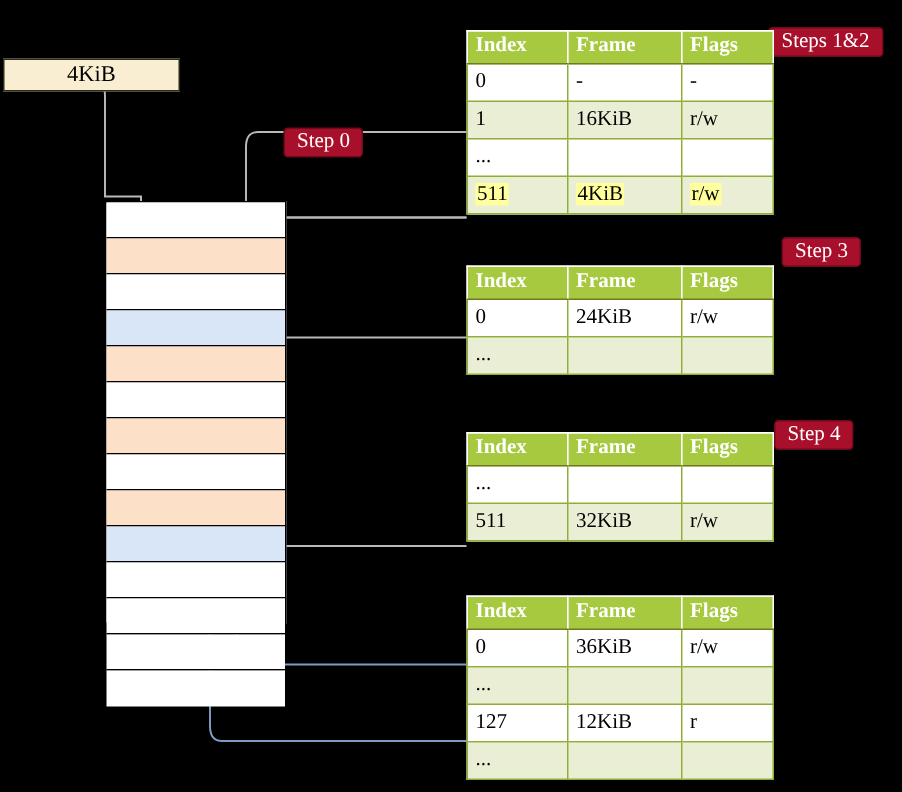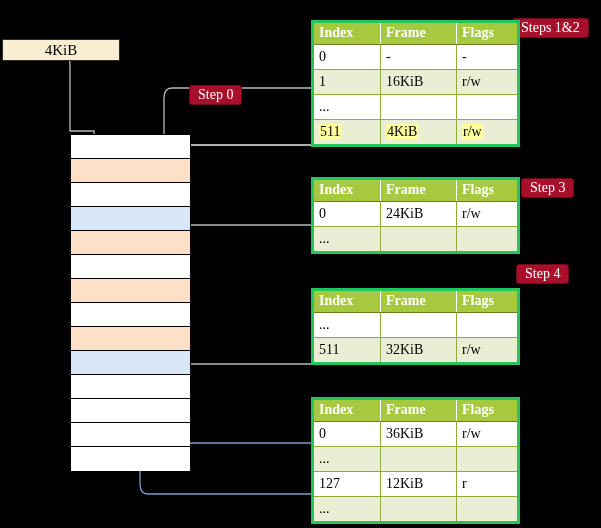--- a/index.html
+++ b/index.html
@@ -53,21 +53,21 @@
     position:relative;
   }
   .memrow:last-child{border-bottom:none;}
   .memrow.peach{background:#fce0c8;}
   .memrow.blue{background:#d9e6f7;}
 
   
   .ptable{
     position:absolute;
     border-collapse:collapse;
-    border:3px solid #22c55e;
+    border:1px solid #22c55e;
     background:#fff;
     font-size:14px;
     table-layout:fixed;
   }
   .ptable th{
     background:#a6c93f;
     color:#ffffff;
     font-weight:bold;
     text-align:left;
     padding:2px 5px 3px;
@@ -136,25 +136,25 @@
   </div>
 
   <div class="badge" style="left:189px;top:41px;height:20px;margin-top:44px;">
     <span>Step 0</span>
   </div>
 
   <div class="badge" style="left:512px;top:18px;height:20px;">
     <span>Steps 1&amp;2</span>
   </div>
 
-  <div class="badge" style="left:521px;top:158px;height:20px;margin-top:20px;">
+  <div class="badge" style="left:521px;top:158px;height:20px;">
     <span>Step 3</span>
   </div>
 
-  <div class="badge" style="left:516px;top:264px;height:20px;">
+  <div class="badge" style="left:516px;top:280px;height:20px;">
     <span>Step 4</span>
   </div>
 
   <div class="memcol" id="memcol" style="left:70px;top:134px;width:121px;height:282px;">
       <div class="memrow"></div>
       <div class="memrow peach"></div>
       <div class="memrow"></div>
       <div class="memrow blue"></div>
       <div class="memrow peach"></div>
       <div class="memrow"></div>

